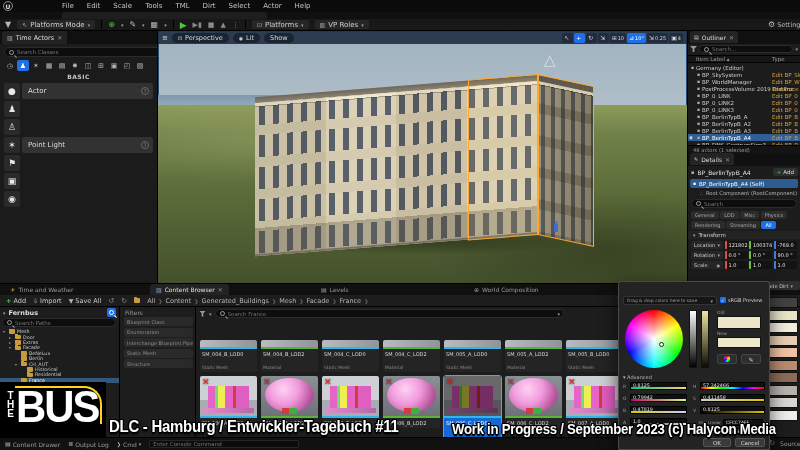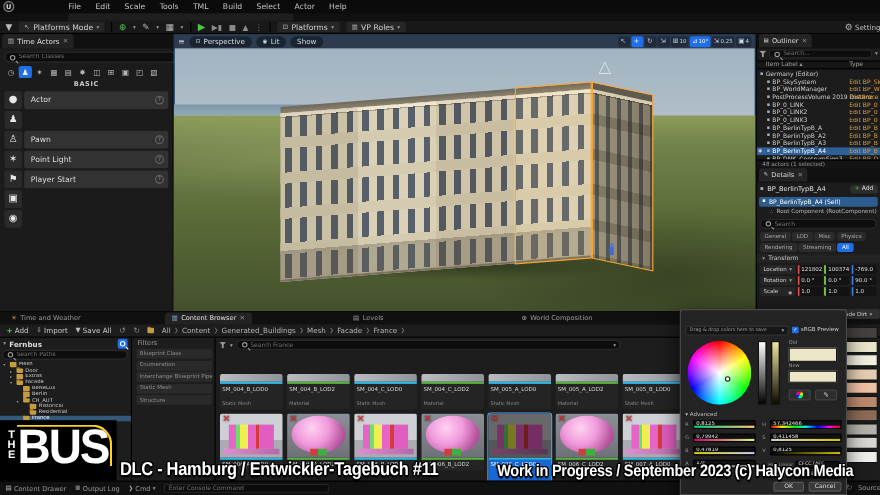--- a/index.html
+++ b/index.html
@@ -201,21 +201,21 @@
 
 <div id="app">
 
   <div class="abs menubar">
 
   <span class="menu-item">File</span>
       <span class="menu-item">Edit</span>
       <span class="menu-item">Scale</span>
       <span class="menu-item">Tools</span>
       <span class="menu-item">TML</span>
-      <span class="menu-item">Build</span>
+      <span class="menu-item">Dirt</span>
       <span class="menu-item">Select</span>
       <span class="menu-item">Actor</span>
       <span class="menu-item">Help</span>
     </div>
   <div class="logo">U</div>
   <div class="abs tabrow"></div>
   <div class="leveltab"></div>
 
   <div class="abs toolbar">
     <span class="gicon">▼</span>
@@ -287,38 +287,30 @@
           <span class="pabar">
             <span>Actor</span>
             <span class="q">?</span>
           </span>
         </div>
         <div class="parow">
           <span class="paicon">♟</span>
         </div>
         <div class="parow">
           <span class="paicon">♙</span>
-          <span class="pabar">
-            <span>Pawn</span>
-            <span class="q">?</span>
-          </span>
         </div>
         <div class="parow">
           <span class="paicon">✶</span>
           <span class="pabar">
             <span>Point Light</span>
             <span class="q">?</span>
           </span>
         </div>
         <div class="parow">
           <span class="paicon">⚑</span>
-          <span class="pabar">
-            <span>Player Start</span>
-            <span class="q">?</span>
-          </span>
         </div>
         <div class="parow">
           <span class="paicon">▣</span>
         </div>
         <div class="parow">
           <span class="paicon">◉</span>
         </div>
       </div>
   </div>
 

